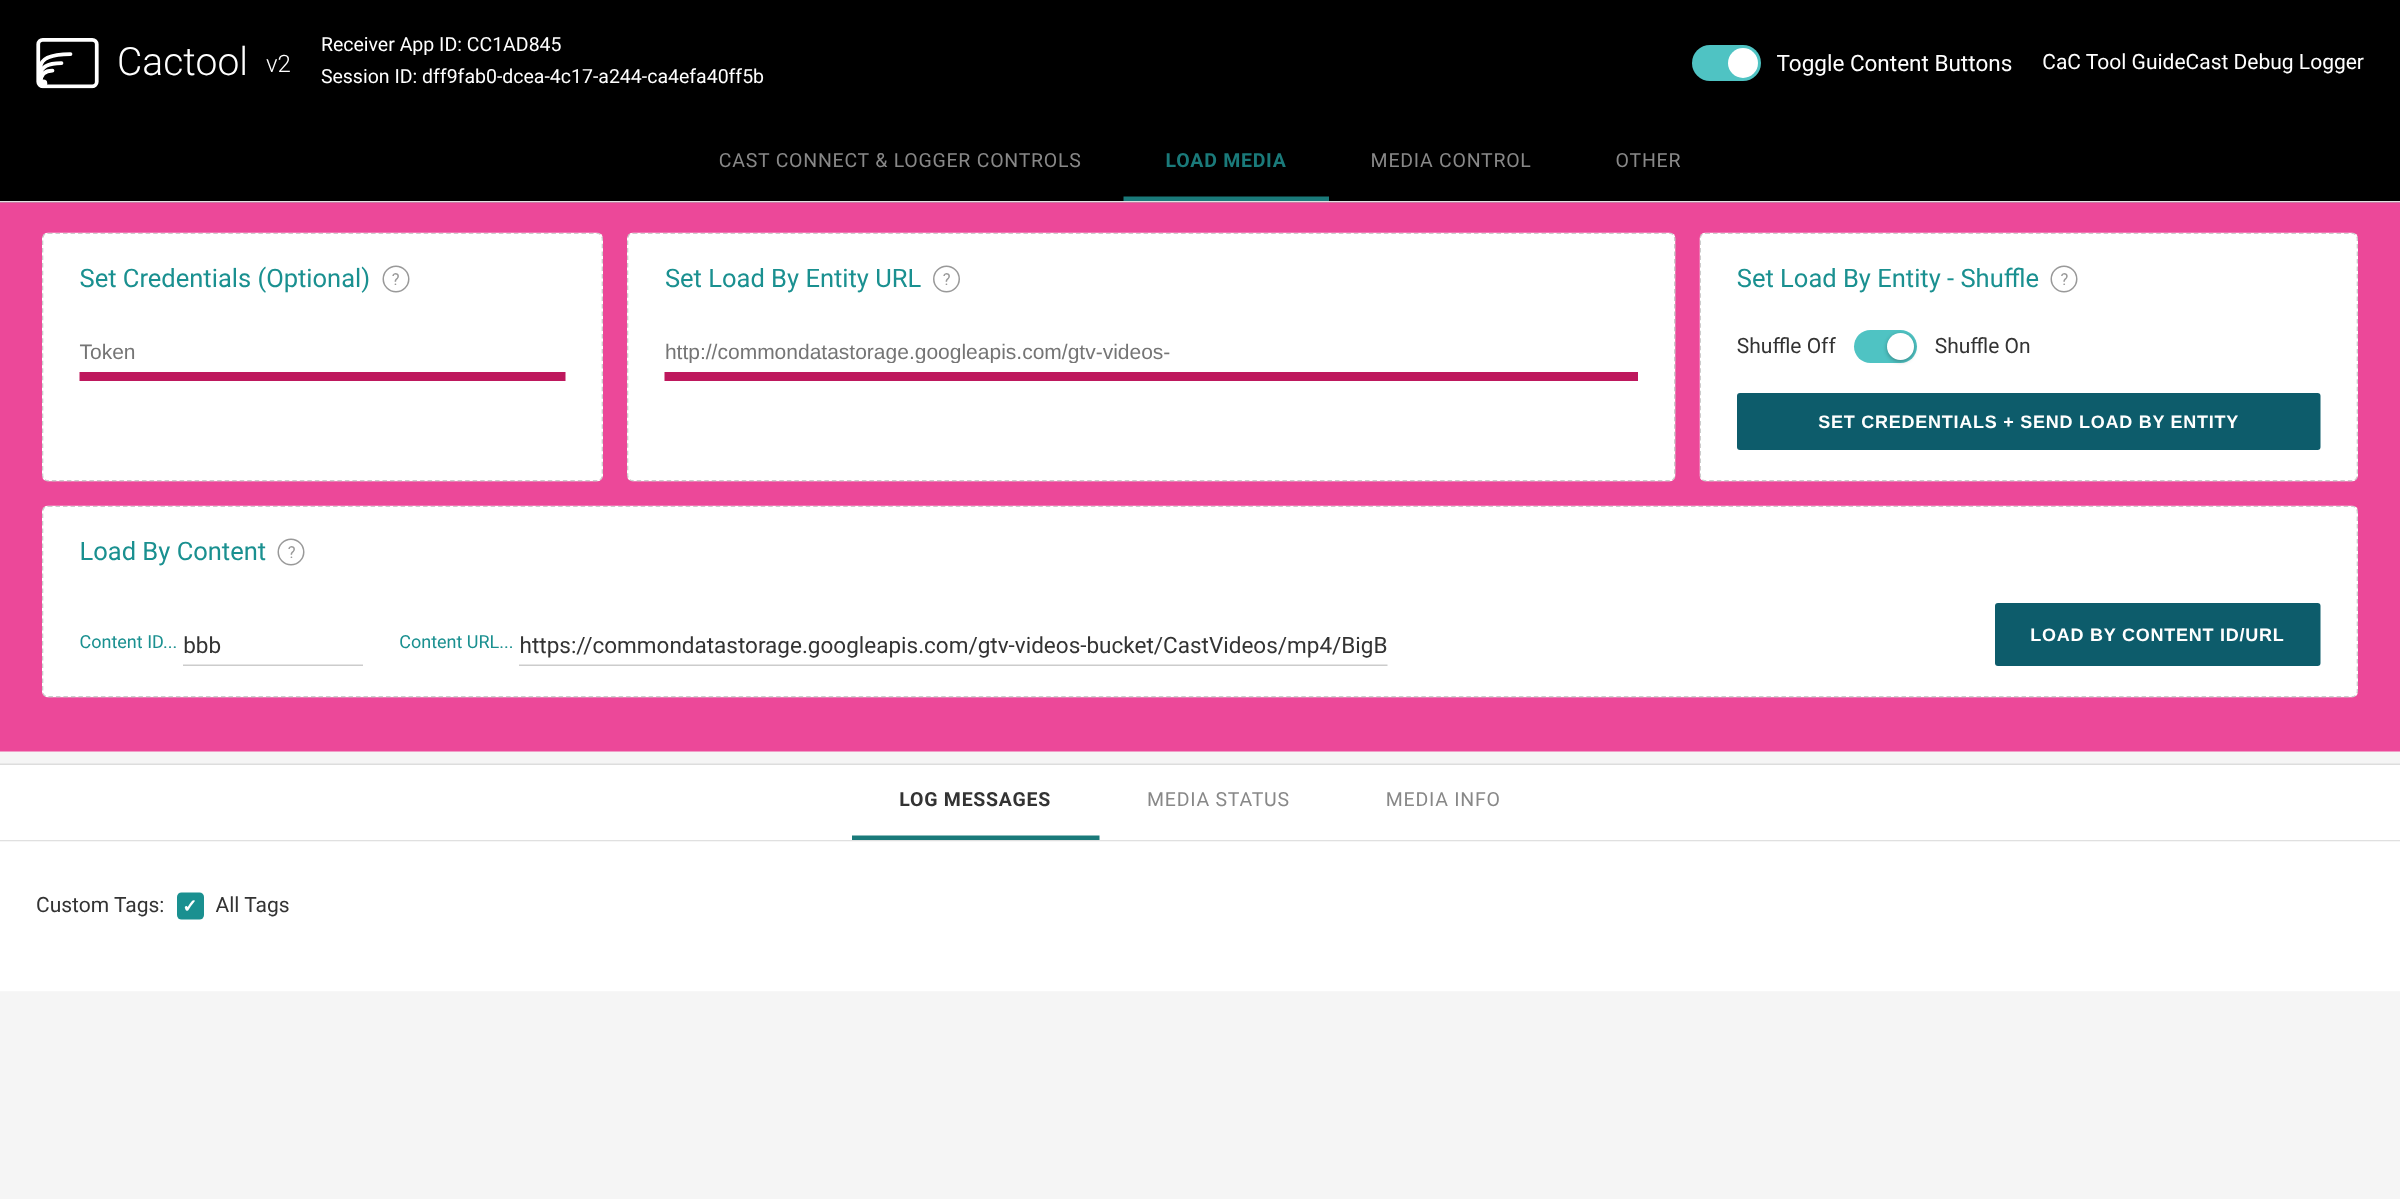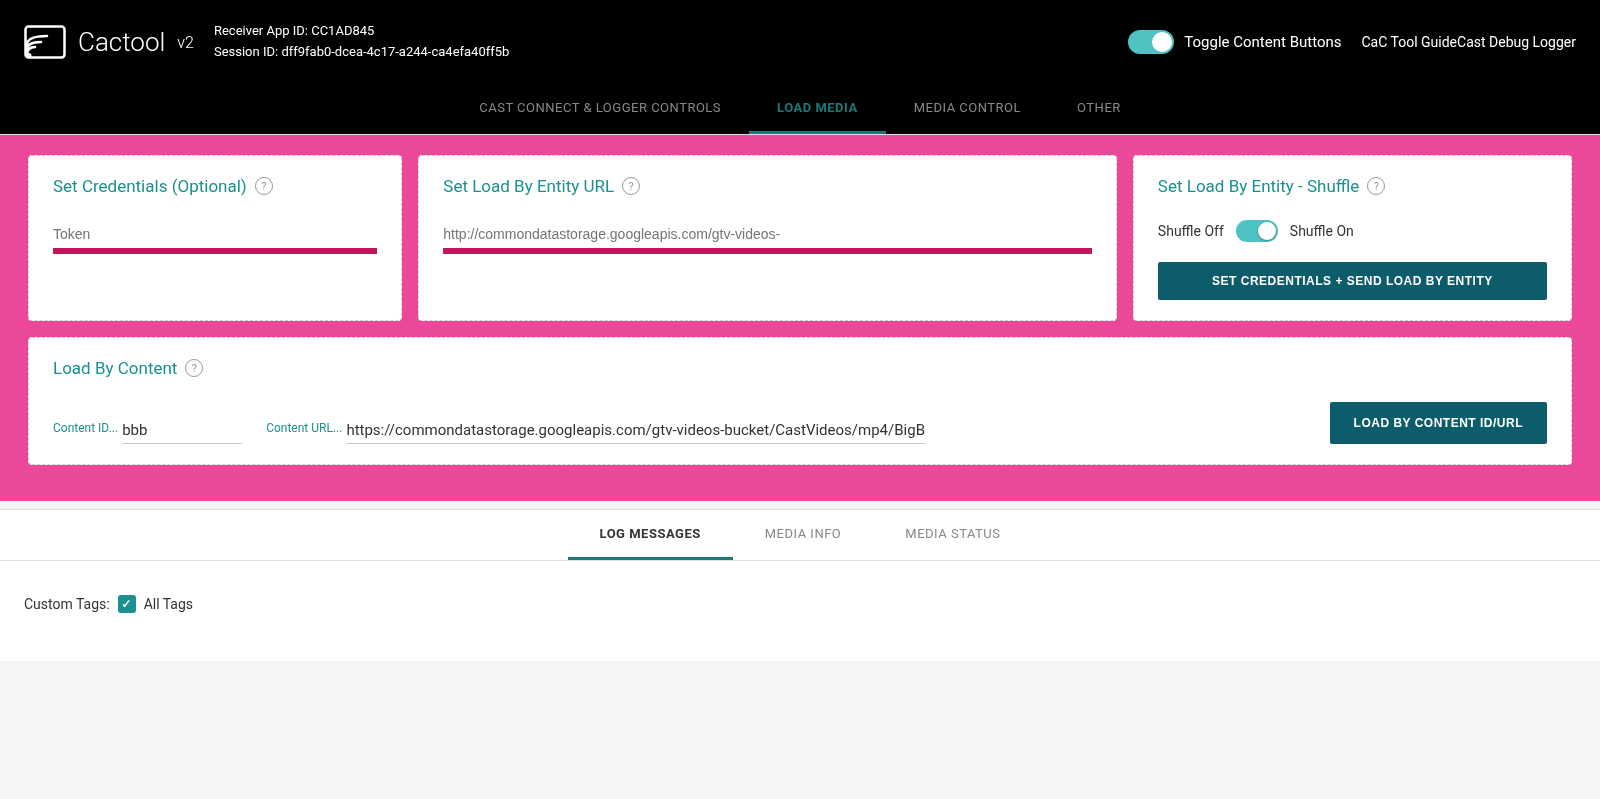--- a/index.html
+++ b/index.html
@@ -403,22 +403,22 @@
       <button class="btn-load-content">LOAD BY CONTENT ID/URL</button>
     </div>
   </div>
 
 </div>
 
 <div class="divider"></div>
 
 <div class="bottom-tabs-bar">
   <div class="bottom-tab active">LOG MESSAGES</div>
+  <div class="bottom-tab">MEDIA STATUS</div>
   <div class="bottom-tab">MEDIA INFO</div>
-  <div class="bottom-tab">MEDIA STATUS</div>
 </div>
 
 <div class="log-area">
   <div class="custom-tags-row">
     <span>Custom Tags:</span>
     <div class="checkbox-teal"></div>
     <span>All Tags</span>
   </div>
 </div>
 

